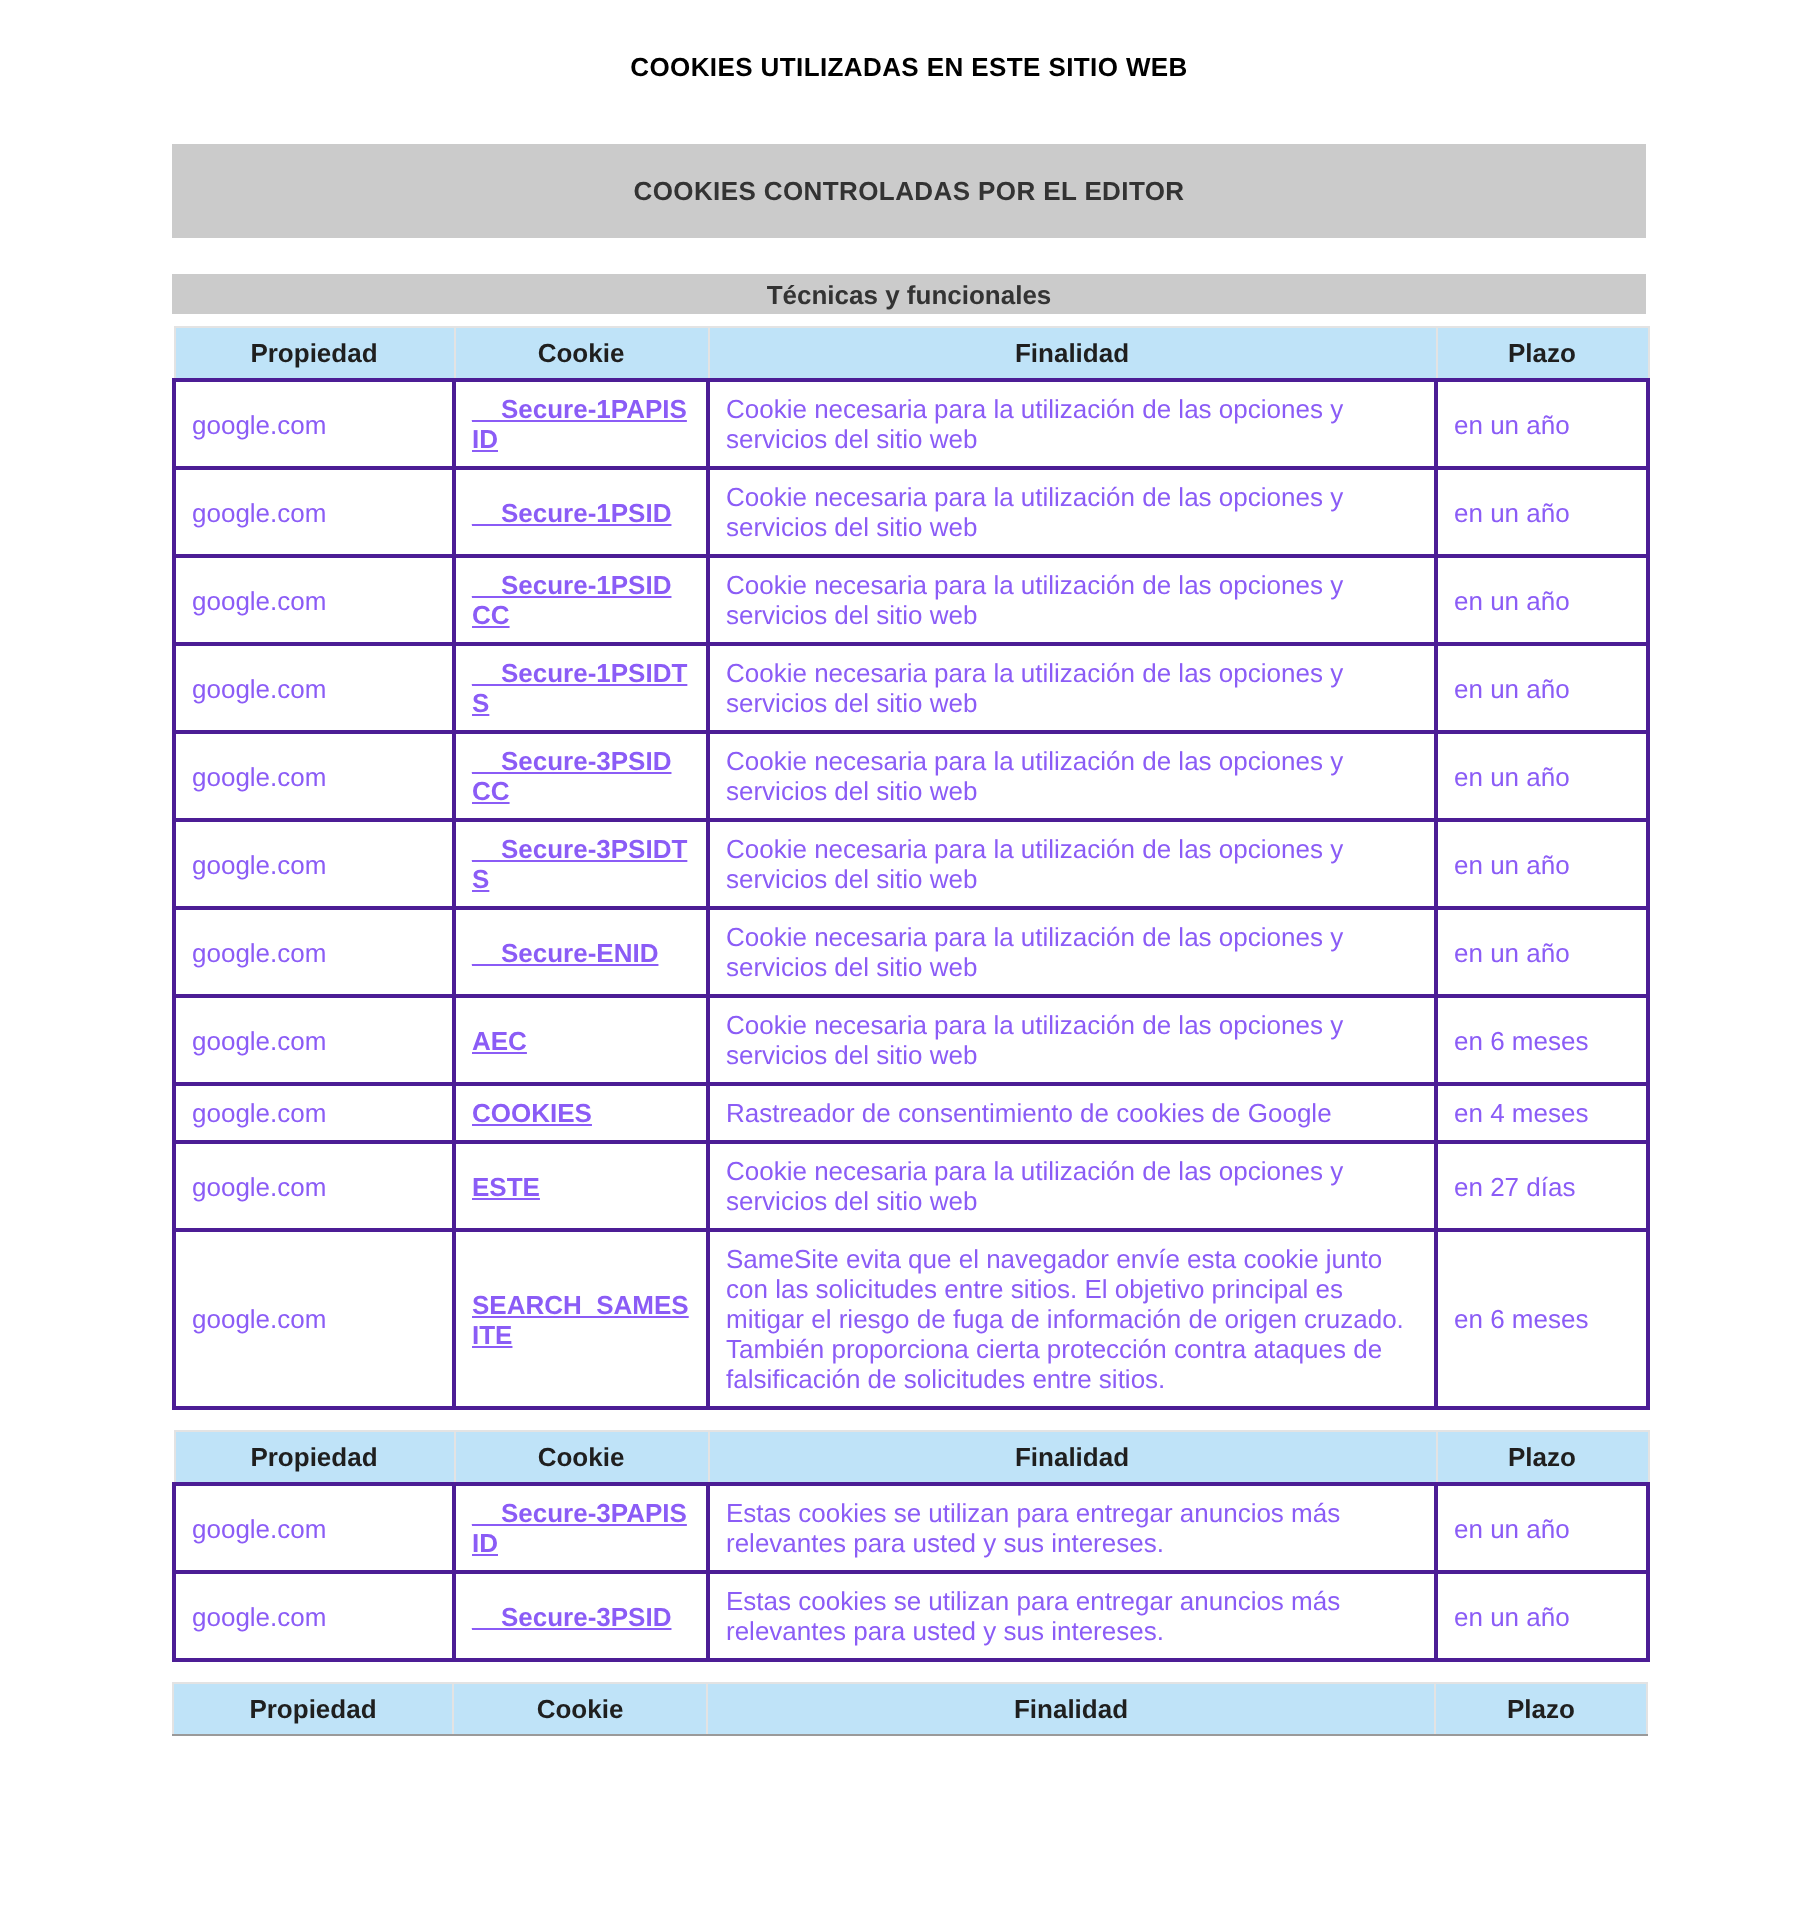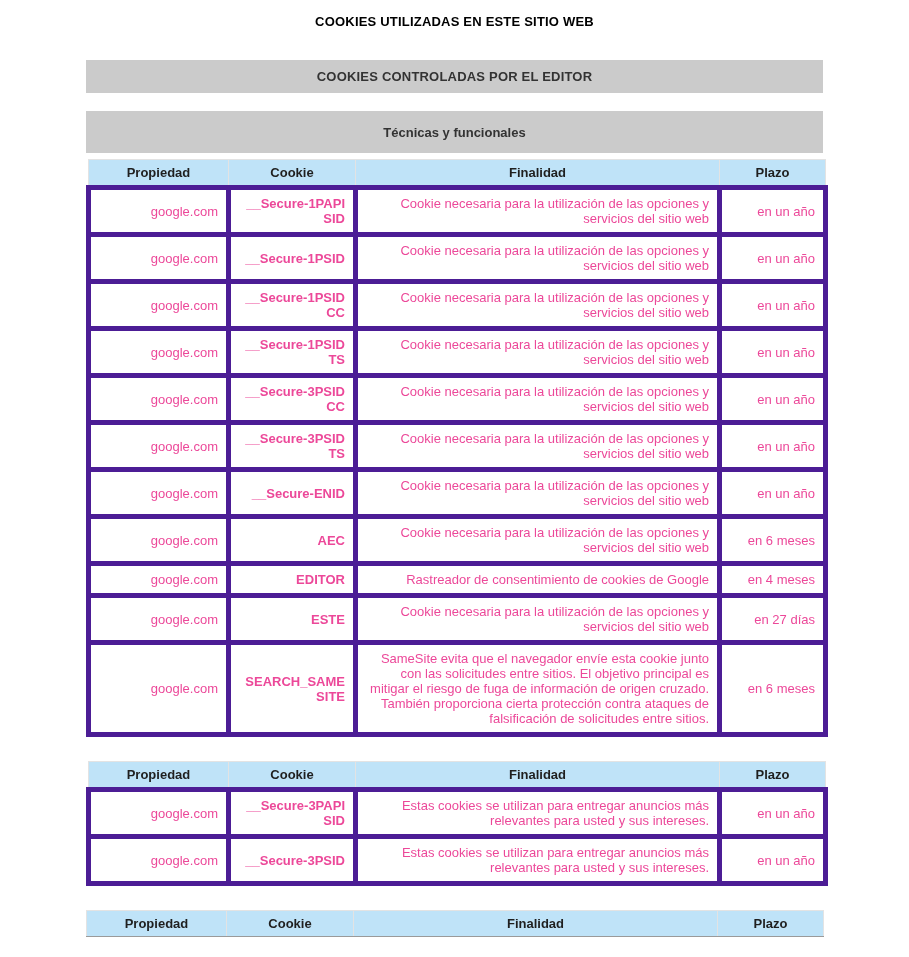--- a/index.html
+++ b/index.html
@@ -12,83 +12,83 @@
     height: 957px;
     overflow: hidden;
     font-family: "Liberation Sans", sans-serif;
     color: #1a1a1a;
   }
   .content {
     width: 737px;
     margin: 0 auto;
   }
   .page-title {
-    padding-top: 14px;
+    padding-top: 26px;
     text-align: center;
     font-size: 13px;
     font-weight: bold;
     color: #000000;
     letter-spacing: 0.2px;
   }
   .editor-banner {
     margin-top: 31px;
     margin-bottom: 18px;
-    height: 33px;
+    height: 47px;
     background: #cbcbcb;
     display: flex;
     align-items: center;
     justify-content: center;
     font-size: 13px;
     font-weight: bold;
     color: #333333;
     letter-spacing: 0.2px;
   }
   .section-banner {
-    height: 42px;
+    height: 20px;
     background: #cbcbcb;
     display: flex;
     align-items: center;
     justify-content: center;
     font-size: 13px;
     font-weight: bold;
     color: #333333;
     margin-bottom: 6px;
   }
   table.cookie-table {
     width: 737px;
     border-collapse: collapse;
     table-layout: fixed;
-    margin-bottom: 24px;
+    margin-bottom: 10px;
     font-size: 13px;
   }
   table.cookie-table th {
     background: #bfe3f8;
     border: 1px solid #e3e3e3;
     border-bottom: 1px solid #9a9a9a;
     font-size: 13px;
     font-weight: bold;
     color: #1f1f1f;
     text-align: center;
     padding: 5px 4px;
     height: 15px;
   }
   table.cookie-table td {
-    border: 5px solid #4c1d95;
+    border: 2px solid #4c1d95;
     padding: 6px 8px;
     vertical-align: middle;
     line-height: 15px;
     font-size: 13px;
-    color: #ec4899;
+    color: #8b5cf6;
     overflow: hidden;
-    text-align: right;
   }
   td.cell-cookie {
     font-weight: bold;
     word-break: break-all;
     padding: 6px 4px 6px 7px;
+    text-decoration: underline;
   }
   td.cell-plazo {
     white-space: nowrap;
   }
 </style>
 </head>
 <body>
 
 <div class="content">
   <div class="page-title">COOKIES UTILIZADAS EN ESTE SITIO WEB</div>
@@ -157,21 +157,21 @@
               <td class="cell-plazo">en un año</td>
             </tr>
             <tr>
               <td class="cell-propiedad">google.com</td>
               <td class="cell-cookie">AEC</td>
               <td class="cell-finalidad">Cookie necesaria para la utilización de las opciones y servicios del sitio web</td>
               <td class="cell-plazo">en 6 meses</td>
             </tr>
             <tr>
               <td class="cell-propiedad">google.com</td>
-              <td class="cell-cookie">EDITOR</td>
+              <td class="cell-cookie">COOKIES</td>
               <td class="cell-finalidad">Rastreador de consentimiento de cookies de Google</td>
               <td class="cell-plazo">en 4 meses</td>
             </tr>
             <tr>
               <td class="cell-propiedad">google.com</td>
               <td class="cell-cookie">ESTE</td>
               <td class="cell-finalidad">Cookie necesaria para la utilización de las opciones y servicios del sitio web</td>
               <td class="cell-plazo">en 27 días</td>
             </tr>
             <tr>

